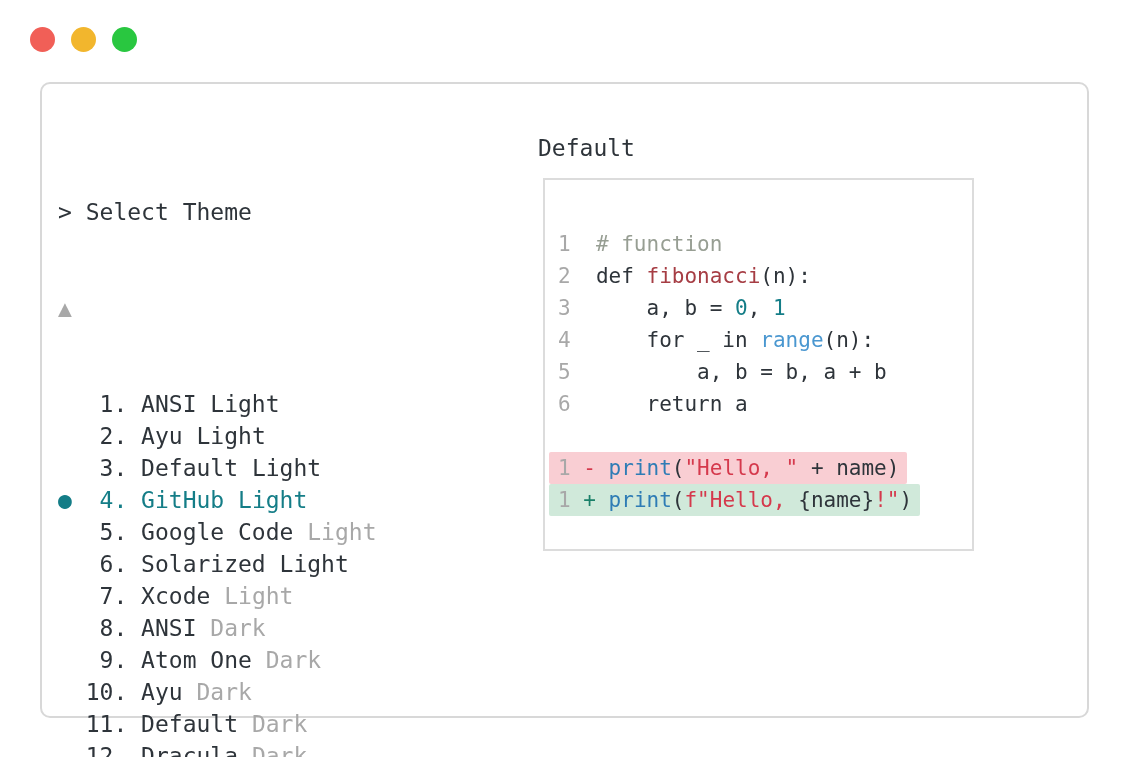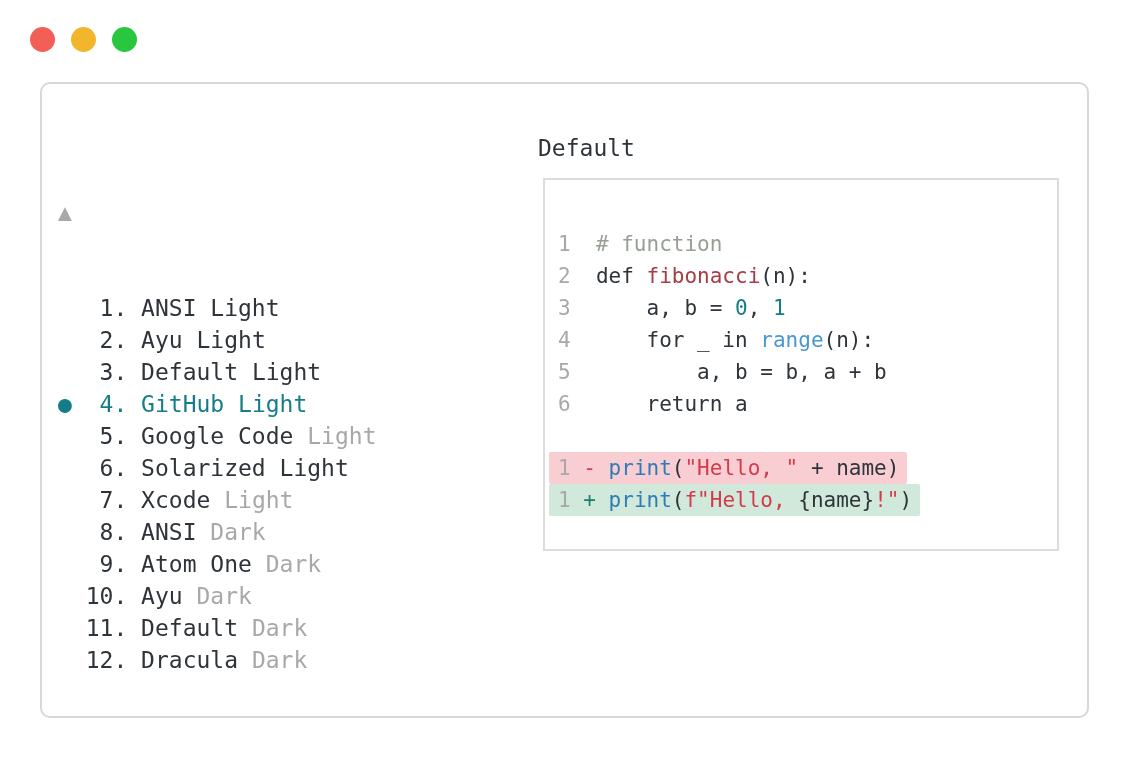--- a/index.html
+++ b/index.html
@@ -7,21 +7,21 @@
          font-family:"DejaVu Sans Mono","Liberation Mono",monospace;}
   .traffic-lights{position:absolute;left:30px;top:27px;display:flex;gap:16px;}
   .light{width:25px;height:25px;border-radius:50%;}
   .window{position:absolute;left:40px;top:82px;width:1049px;height:636px;
           border:2px solid #d8d8d8;border-radius:10px;box-sizing:border-box;background:#fff;}
   .left-col{position:absolute;left:16px;top:48px;font-size:23px;line-height:32px;
             white-space:pre;color:#2e343a;}
   .line{height:32px;}
   .muted{color:#a8a8a8;}
   .preview-label{position:absolute;left:496px;top:48px;font-size:23px;line-height:32px;color:#2e343a;}
-  .preview-box{position:absolute;left:501px;top:94px;width:516px;height:373px;
+  .preview-box{position:absolute;left:501px;top:94px;width:431px;height:373px;
                border:2px solid #dcdcdc;border-radius:0;box-sizing:border-box;background:#fff;}
   .code{position:absolute;left:13px;top:48px;font-size:21px;line-height:32px;white-space:pre;color:#2e343a;}
   .code-line{height:32px;}
   .hl{display:inline-block;line-height:32px;height:32px;margin-left:-9px;
       padding:0 8px 0 9px;border-radius:2px;}
   .theme-row{cursor:default;}
 </style>
 </head>
 <body>
 
@@ -29,20 +29,21 @@
 
   <div class="traffic-lights">
     <span class="light" id="light-0" style="background: rgb(241, 95, 87);"></span>
     <span class="light" id="light-1" style="background: rgb(242, 182, 45);"></span>
     <span class="light" id="light-2" style="background: rgb(41, 199, 64);"></span>
   </div>
 
   <div class="window">
 
     <div class="left-col">
+      <div class="line"><span>&gt; </span><span>Select Theme</span></div>
       <div class="line muted">▲</div>
       <div id="theme-list"><div class="line theme-row"><span style="color: rgb(20, 125, 135);">  </span><span style="color: rgb(46, 52, 58);"> 1. </span><span style="color: rgb(46, 52, 58);">ANSI</span><span style="color: rgb(46, 52, 58);"> Light</span></div><div class="line theme-row"><span style="color: rgb(20, 125, 135);">  </span><span style="color: rgb(46, 52, 58);"> 2. </span><span style="color: rgb(46, 52, 58);">Ayu</span><span style="color: rgb(46, 52, 58);"> Light</span></div><div class="line theme-row"><span style="color: rgb(20, 125, 135);">  </span><span style="color: rgb(46, 52, 58);"> 3. </span><span style="color: rgb(46, 52, 58);">Default</span><span style="color: rgb(46, 52, 58);"> Light</span></div><div class="line theme-row"><span style="color: rgb(20, 125, 135);">● </span><span style="color: rgb(20, 125, 135);"> 4. </span><span style="color: rgb(20, 125, 135);">GitHub</span><span style="color: rgb(20, 125, 135);"> Light</span></div><div class="line theme-row"><span style="color: rgb(20, 125, 135);">  </span><span style="color: rgb(46, 52, 58);"> 5. </span><span style="color: rgb(46, 52, 58);">Google Code</span><span style="color: rgb(168, 168, 168);"> Light</span></div><div class="line theme-row"><span style="color: rgb(20, 125, 135);">  </span><span style="color: rgb(46, 52, 58);"> 6. </span><span style="color: rgb(46, 52, 58);">Solarized</span><span style="color: rgb(46, 52, 58);"> Light</span></div><div class="line theme-row"><span style="color: rgb(20, 125, 135);">  </span><span style="color: rgb(46, 52, 58);"> 7. </span><span style="color: rgb(46, 52, 58);">Xcode</span><span style="color: rgb(168, 168, 168);"> Light</span></div><div class="line theme-row"><span style="color: rgb(20, 125, 135);">  </span><span style="color: rgb(46, 52, 58);"> 8. </span><span style="color: rgb(46, 52, 58);">ANSI</span><span style="color: rgb(168, 168, 168);"> Dark</span></div><div class="line theme-row"><span style="color: rgb(20, 125, 135);">  </span><span style="color: rgb(46, 52, 58);"> 9. </span><span style="color: rgb(46, 52, 58);">Atom One</span><span style="color: rgb(168, 168, 168);"> Dark</span></div><div class="line theme-row"><span style="color: rgb(20, 125, 135);">  </span><span style="color: rgb(46, 52, 58);">10. </span><span style="color: rgb(46, 52, 58);">Ayu</span><span style="color: rgb(168, 168, 168);"> Dark</span></div><div class="line theme-row"><span style="color: rgb(20, 125, 135);">  </span><span style="color: rgb(46, 52, 58);">11. </span><span style="color: rgb(46, 52, 58);">Default</span><span style="color: rgb(168, 168, 168);"> Dark</span></div><div class="line theme-row"><span style="color: rgb(20, 125, 135);">  </span><span style="color: rgb(46, 52, 58);">12. </span><span style="color: rgb(46, 52, 58);">Dracula</span><span style="color: rgb(168, 168, 168);"> Dark</span></div></div>
       
       
       
     </div>
 
     <div class="preview-label">Default</div>
 
     <div class="preview-box">

